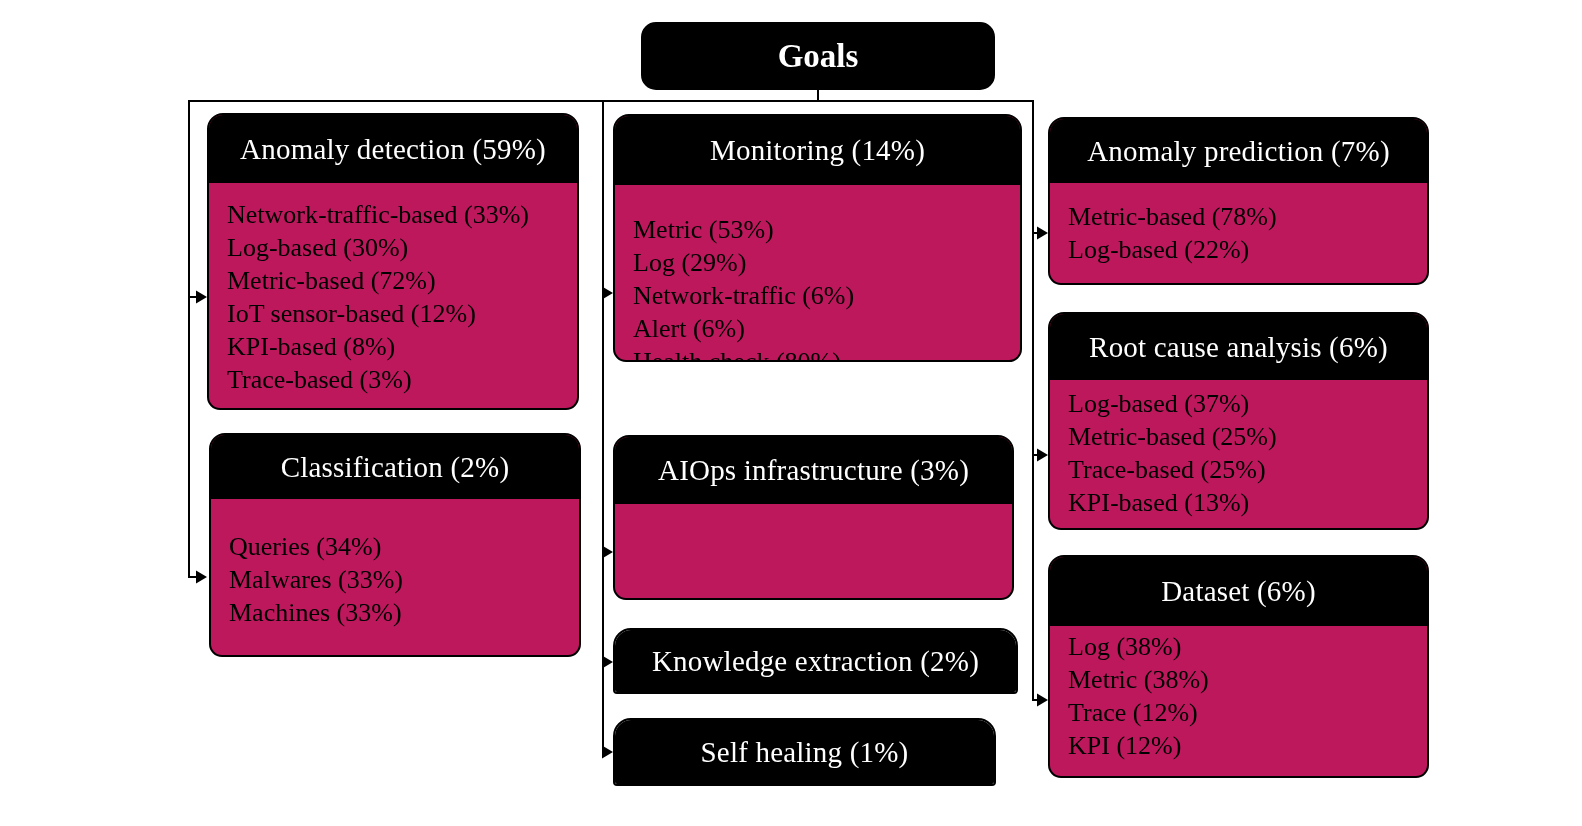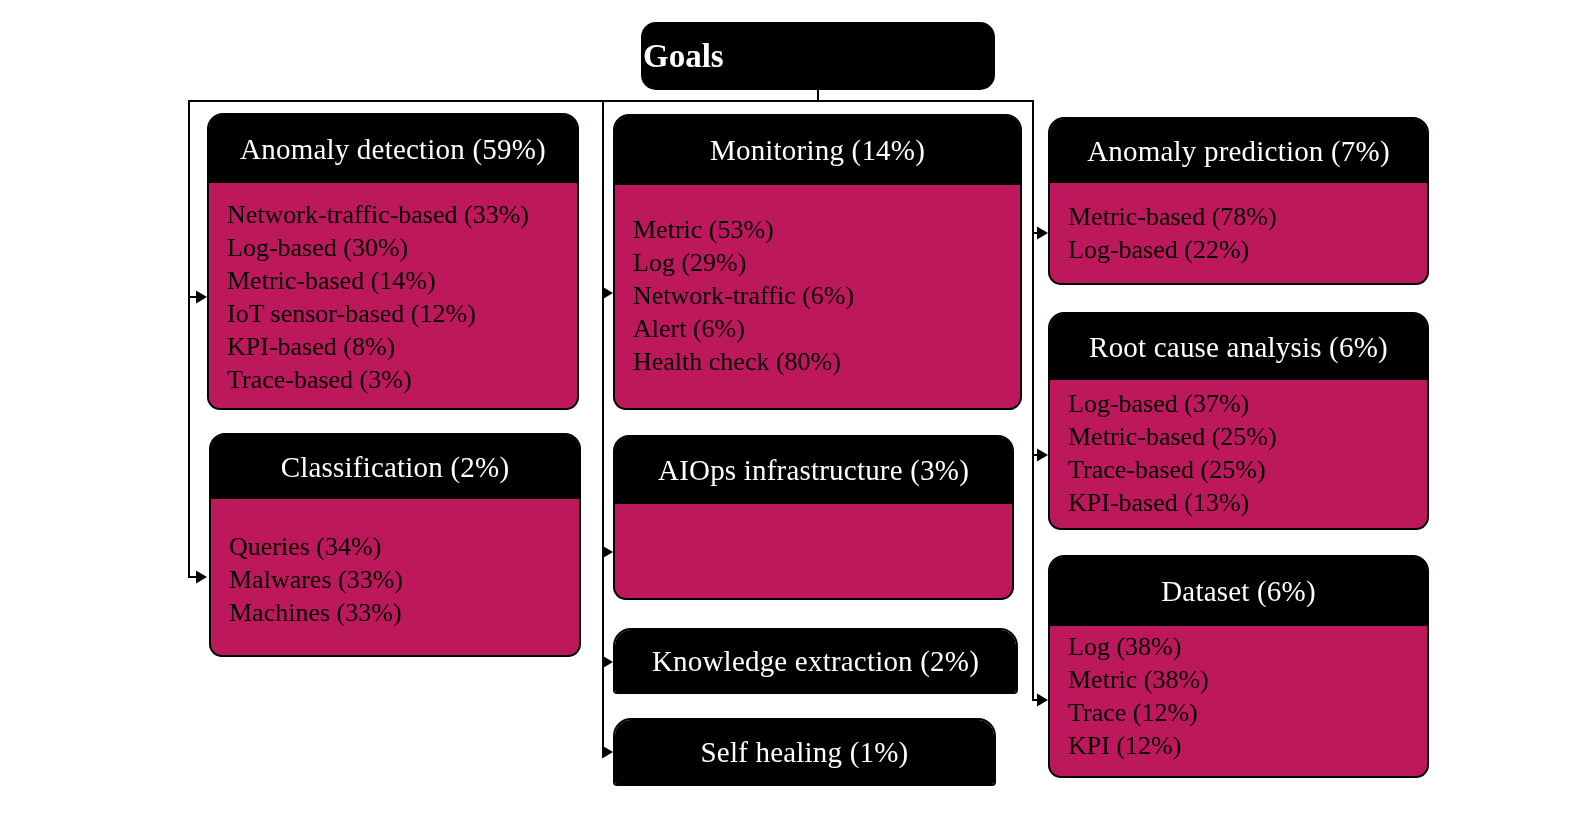--- a/index.html
+++ b/index.html
@@ -47,30 +47,30 @@
     box-sizing: border-box;
     left: 641px; top: 22px; width: 354px; height: 68px;
     background: #000000;
     border: 2px solid #000000;
     border-radius: 15px;
     color: #ffffff;
     font-size: 33px;
     font-weight: bold;
     display: flex;
     align-items: center;
-    justify-content: flex-start;
+    justify-content: center;
   }
   
   #box-anomaly-detection  { left: 207px;  top: 113px; width: 372px; height: 297px; }
   #box-anomaly-detection  .node-header { height: 68px; }
   #box-anomaly-detection  .node-body   { padding-top: 15px; }
   #box-classification     { left: 209px;  top: 433px; width: 372px; height: 224px; }
   #box-classification     .node-header { height: 64px; }
   #box-classification     .node-body   { padding-top: 31px; }
-  #box-monitoring         { left: 613px;  top: 114px; width: 409px; height: 296px; }
+  #box-monitoring         { left: 613px;  top: 114px; width: 409px; height: 248px; }
   #box-monitoring         .node-header { height: 69px; }
   #box-monitoring         .node-body   { padding-top: 28px; }
   #box-aiops-infrastructure { left: 613px; top: 435px; width: 401px; height: 165px; }
   #box-aiops-infrastructure .node-header { height: 67px; }
   #box-aiops-infrastructure .node-body   { padding-top: 12px; }
   #box-knowledge-extraction { left: 613px; top: 628px; width: 405px; height: 66px; }
   #box-self-healing         { left: 613px; top: 718px; width: 383px; height: 68px; }
   #box-anomaly-prediction { left: 1048px; top: 117px; width: 381px; height: 168px; }
   #box-anomaly-prediction .node-header { height: 64px; }
   #box-anomaly-prediction .node-body   { padding-top: 17px; }
@@ -120,21 +120,21 @@
 
   <div class="root-node">
     <span>Goals</span>
   </div>
 
   <div class="node" id="box-anomaly-detection">
     <div class="node-header">Anomaly detection (59%)</div>
     <div class="node-body">
         <div class="node-item">Network-traffic-based (33%)</div>
         <div class="node-item">Log-based (30%)</div>
-        <div class="node-item">Metric-based (14%)</div>
+        <div class="node-item">Metric-based (72%)</div>
         <div class="node-item">IoT sensor-based (12%)</div>
         <div class="node-item">KPI-based (8%)</div>
         <div class="node-item">Trace-based (3%)</div>
       </div>
   </div>
   <div class="node" id="box-classification">
     <div class="node-header">Classification (2%)</div>
     <div class="node-body">
         <div class="node-item">Queries (34%)</div>
         <div class="node-item">Malwares (33%)</div>

